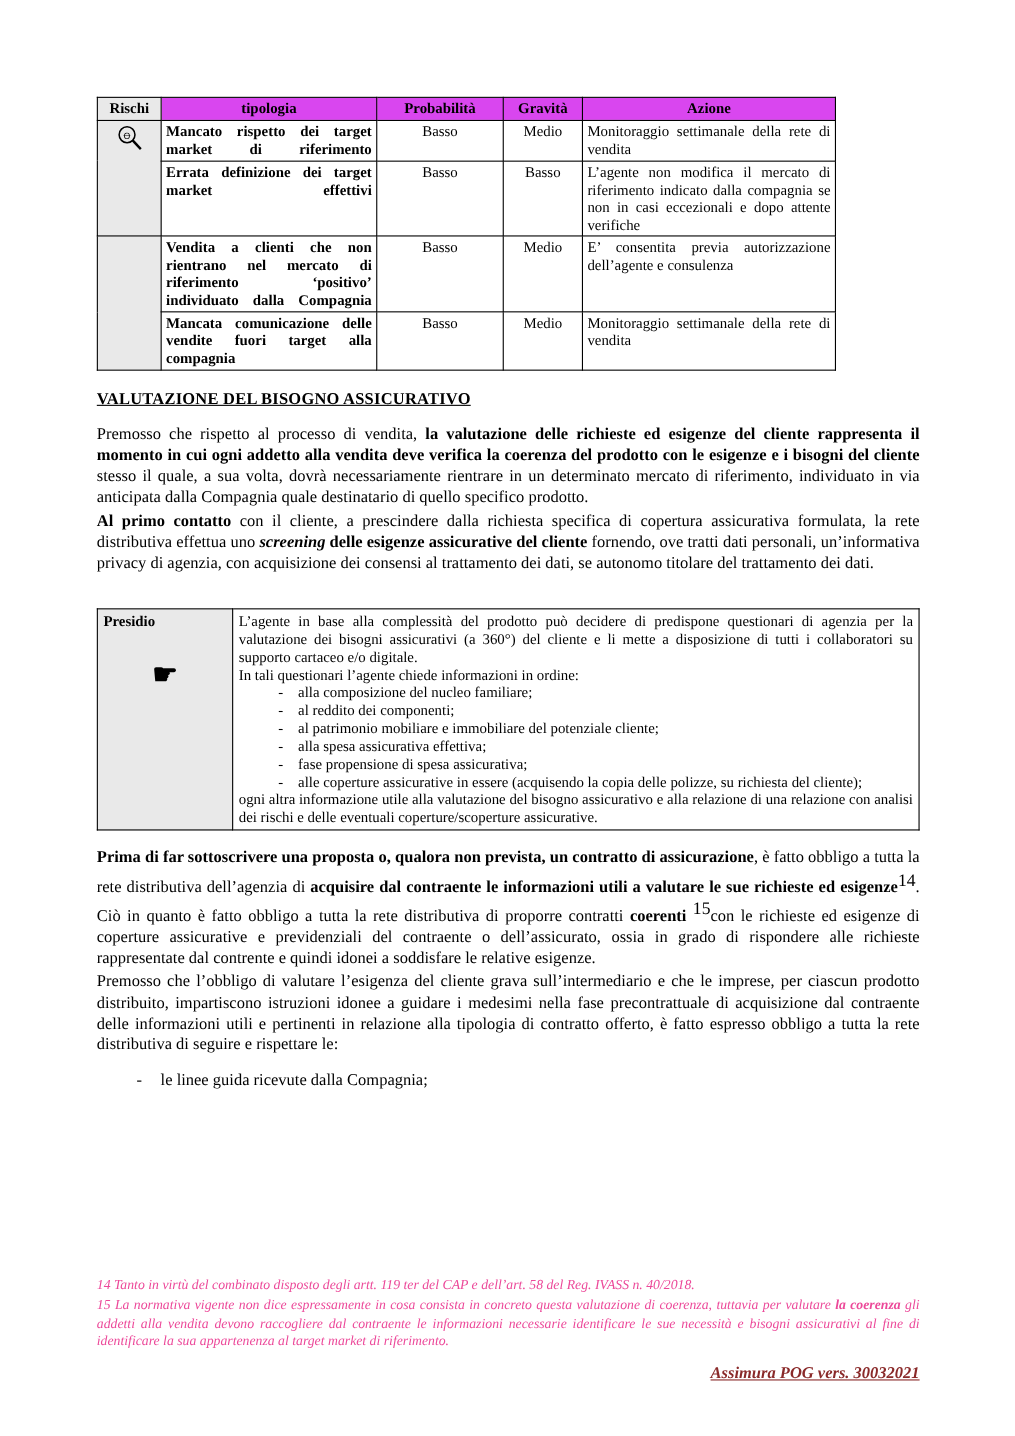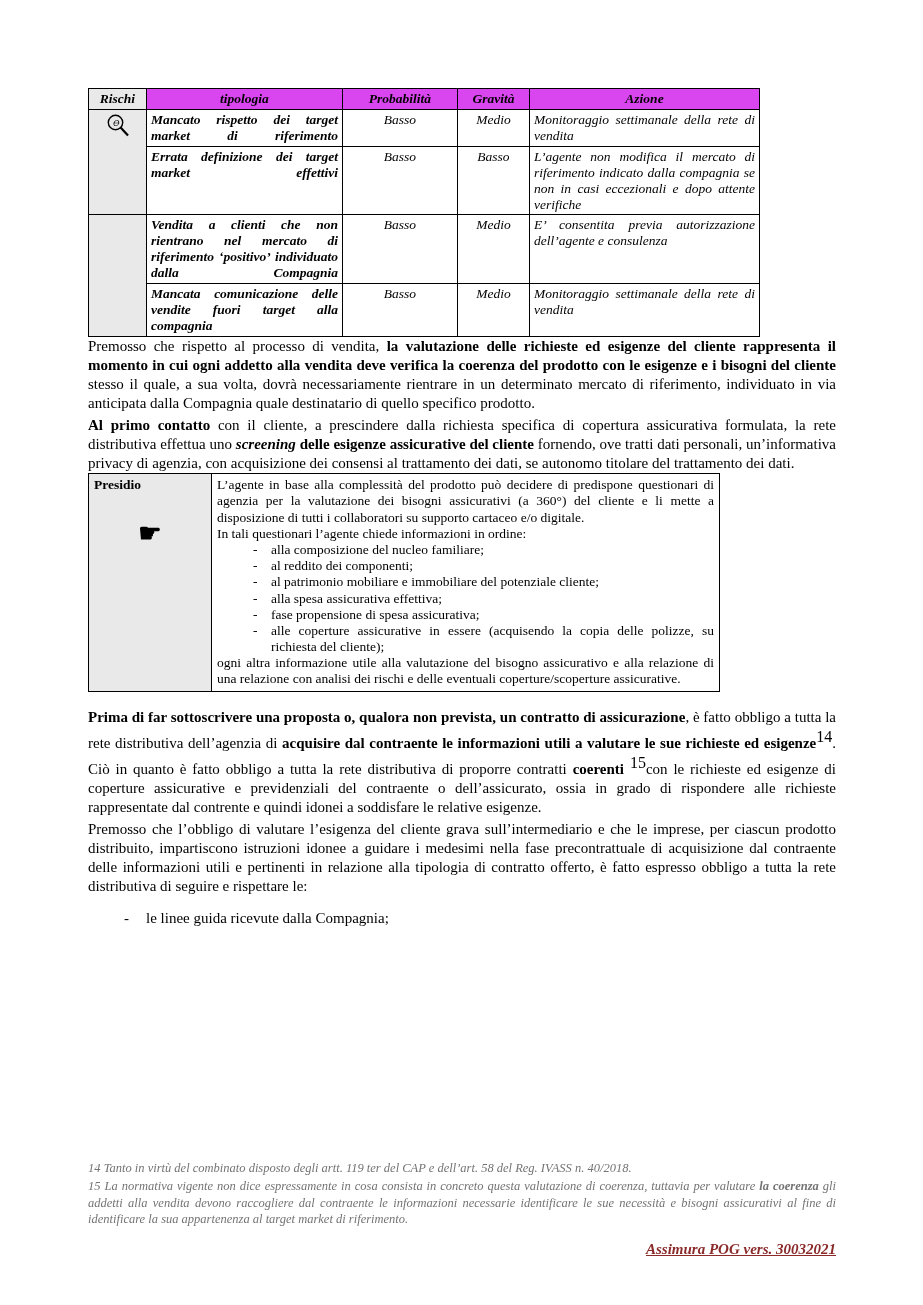--- a/index.html
+++ b/index.html
@@ -30,21 +30,20 @@
     width: 748px;
   }
 
   
   table.risk {
     border-collapse: collapse;
     width: 672px;
     table-layout: fixed;
     font-size: 13.5px;
     line-height: 1.18;
-    font-style: italic;
   }
   table.risk th, table.risk td {
     border: 1px solid #000;
     vertical-align: top;
     padding: 2px 4px;
   }
   table.risk th {
     text-align: center;
     font-weight: bold;
     padding: 2px 4px;
@@ -94,23 +93,23 @@
     text-align: justify;
   }
   p.body + p.body { margin-top: 2px; }
   .b { font-weight: bold; }
   .bi { font-weight: bold; font-style: italic; }
   sup { font-size: 16px; vertical-align: super; }
 
   
   table.presidio {
     border-collapse: collapse;
-    width: 632px;
+    width: 748px;
     table-layout: fixed;
-    margin-top: 0;
+    margin-top: 31px;
     font-size: 13.5px;
     line-height: 1.2;
   }
   table.presidio td {
     border: 1px solid #000;
     vertical-align: top;
     padding: 3px 5px;
   }
   td.presidio-label {
     width: 112px;
@@ -167,21 +166,21 @@
   
   .footnotes {
     position: absolute;
     left: 88px;
     top: 1160px;
     width: 748px;
   }
   .footnote {
     font-size: 12.5px;
     font-style: italic;
-    color: #737373;
+    color: #ec4899;
     line-height: 1.3;
     text-align: justify;
     margin-bottom: 2px;
   }
   .footnote .b { font-weight: bold; }
   .footer-tag {
     text-align: right;
     font-size: 15px;
     font-weight: bold;
     font-style: italic;
@@ -244,20 +243,21 @@
         </tr>
         <tr>
           <td class="tipologia">Mancata comunicazione delle vendite fuori target alla compagnia</td>
           <td class="centered">Basso</td>
           <td class="centered">Medio</td>
           <td class="justify">Monitoraggio settimanale della rete di vendita</td>
         </tr>
       </tbody>
     </table>
 
+    <h2 class="section-title">VALUTAZIONE DEL BISOGNO ASSICURATIVO</h2>
 
     <p class="body">
       <span>Premosso che rispetto al processo di vendita, </span><span class="b">la valutazione delle richieste ed esigenze del cliente rappresenta il momento in cui ogni addetto alla vendita deve verifica la coerenza del prodotto con le esigenze e i bisogni del cliente</span><span> stesso il quale, a sua volta, dovrà necessariamente rientrare in un determinato mercato di riferimento, individuato in via anticipata dalla Compagnia quale destinatario di quello specifico prodotto.</span>
     </p>
     <p class="body">
       <span class="b">Al primo contatto</span><span> con il cliente, a prescindere dalla richiesta specifica di copertura assicurativa formulata, la rete distributiva effettua uno </span><span class="bi">screening</span><span class="b"> delle esigenze assicurative del cliente</span><span> fornendo, ove tratti dati personali, un’informativa privacy di agenzia, con acquisizione dei consensi al trattamento dei dati, se autonomo titolare del trattamento dei dati.</span>
     </p>
 
     <table class="presidio">
       <tbody>

